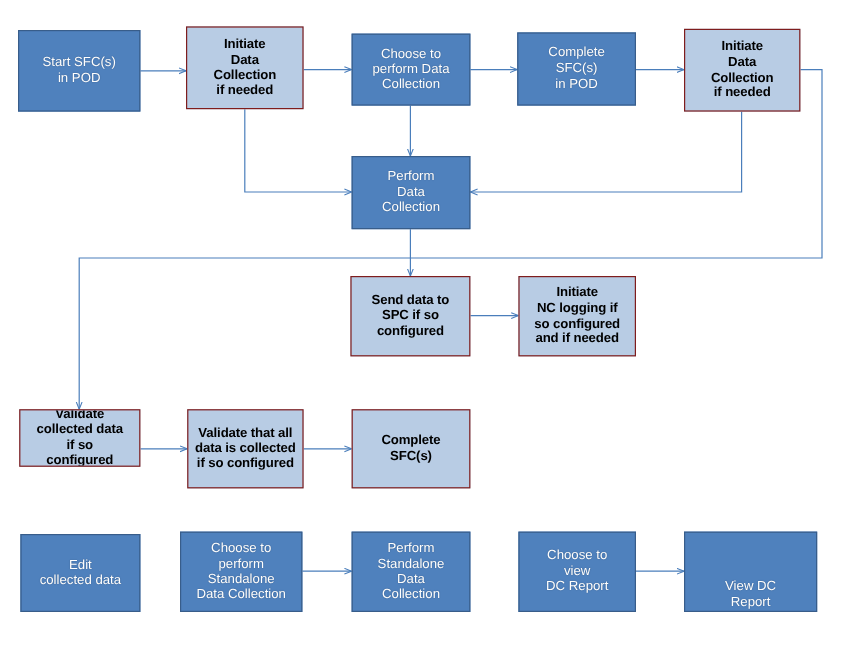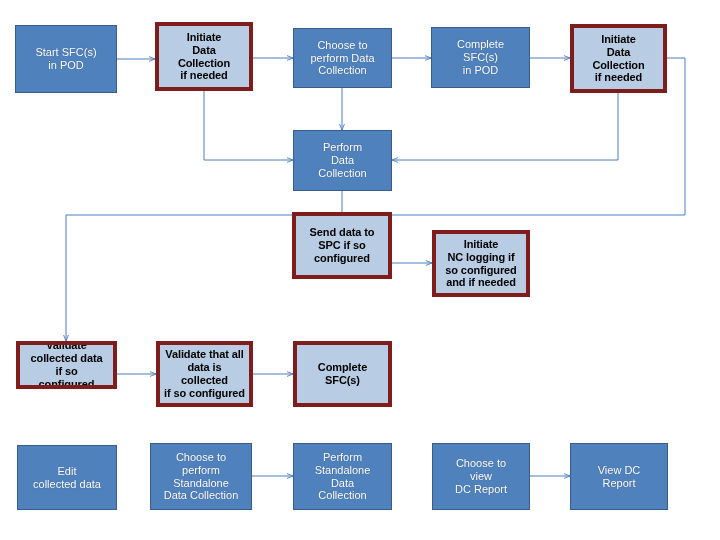--- a/index.html
+++ b/index.html
@@ -49,21 +49,21 @@
     background: #4F81BD;
     border: 1px solid #385D8A;
     color: #FFFFFF;
     font-weight: normal;
     font-size: 11px;
     text-shadow: 0 0 1px rgba(0,0,0,0.35);
   }
   
   .node.light {
     background: #B8CCE4;
-    border: 4px solid #7f1d1d;
+    border: 1px solid #7f1d1d;
     color: #000000;
     font-weight: bold;
     font-size: 11px;
   }
   .node.light .lbl { letter-spacing: -0.1px; }
 </style>
 </head>
 <body>
 
 <div id="canvas">
@@ -115,21 +115,21 @@
         <span class="lbl">Initiate
 Data
 Collection
 if needed</span>
       </div>
       <div class="node dark" style="left: 293px; top: 130px; width: 99px; height: 61px;">
         <span class="lbl">Perform
 Data
 Collection</span>
       </div>
-      <div class="node light" style="left: 292px; top: 212px; width: 100px; height: 67px; justify-content: center;">
+      <div class="node light" style="left: 292px; top: 230px; width: 100px; height: 67px; justify-content: center;">
         <span class="lbl">Send data to
 SPC if so
 configured</span>
       </div>
       <div class="node light" style="left: 432px; top: 230px; width: 98px; height: 67px;">
         <span class="lbl">Initiate
 NC logging if
 so configured
 and if needed</span>
       </div>
@@ -162,18 +162,18 @@
         <span class="lbl">Perform
 Standalone
 Data
 Collection</span>
       </div>
       <div class="node dark" style="left: 432px; top: 443px; width: 98px; height: 67px;">
         <span class="lbl">Choose to
 view
 DC Report</span>
       </div>
-      <div class="node dark" style="left: 570px; top: 443px; width: 98px; height: 67px;">
+      <div class="node dark" style="left: 570px; top: 443px; width: 111px; height: 67px; align-items: flex-end;">
         <span class="lbl">View DC
 Report</span>
       </div>
     </div>
 </div>
 
 </body></html>

